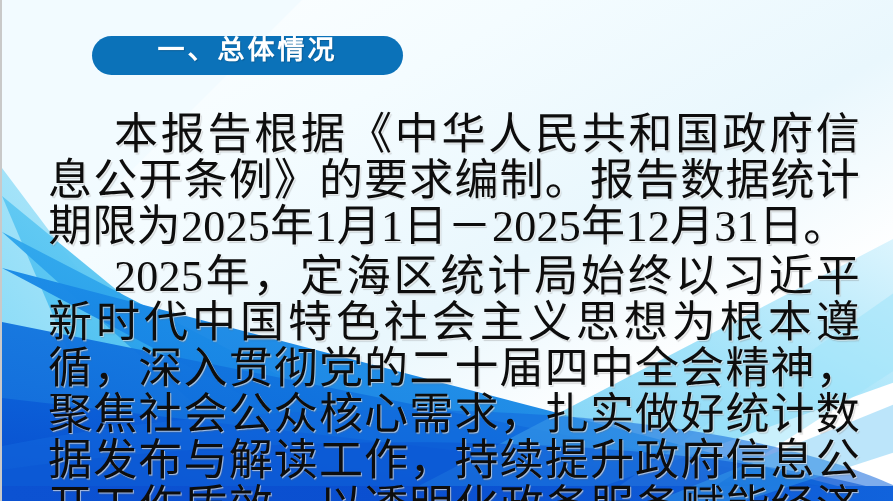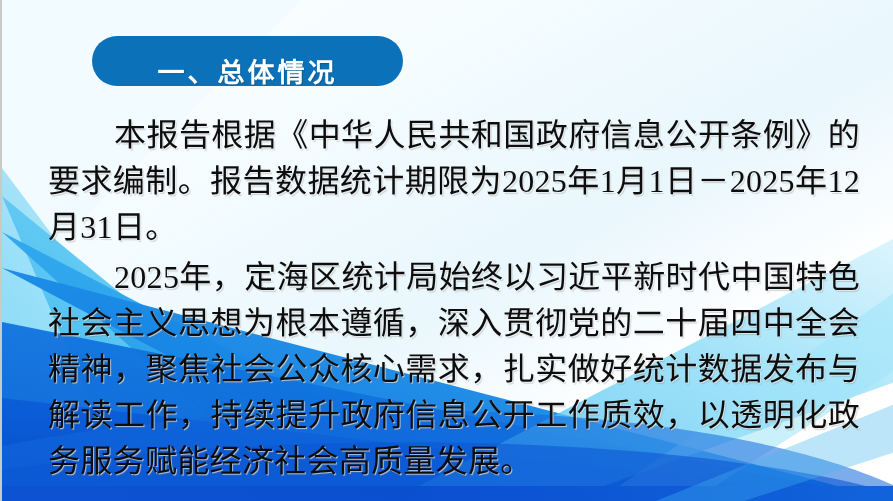--- a/index.html
+++ b/index.html
@@ -37,25 +37,25 @@
     height: 501px;
     pointer-events: none;
   }
 
   
   .heading-pill {
     position: absolute;
     left: 90px;
     top: 36px;
     width: 311px;
-    height: 50px;
+    height: 39px;
     border-radius: 25px;
     background: #0b72b9;
     display: flex;
-    align-items: flex-end;
+    align-items: flex-start;
     justify-content: center;
     z-index: 6;
   }
   .heading-pill .pill-text {
     color: #ffffff;
     font-family: "DejaVu Sans", "Liberation Sans", sans-serif;
     font-size: 27px;
     font-weight: bold;
     letter-spacing: 3px;
     line-height: 1;
@@ -68,21 +68,21 @@
     position: absolute;
     left: 46px;
     top: 112px;
     width: 812px;
     z-index: 5;
   }
   .para {
     margin: 0;
     color: #0d0d0d;
     font-family: "Liberation Serif", "DejaVu Serif", serif;
-    font-size: 32px;
+    font-size: 44px;
     line-height: 46px;
     text-align: justify;
     text-justify: inter-character;
     text-indent: 66px;
     letter-spacing: 0.3px;
     text-shadow: 1px 1px 0 rgba(255,255,255,0.55),
                  1.5px 1.5px 1px rgba(120,120,120,0.30);
     word-break: break-all;
   }
   .para + .para {

